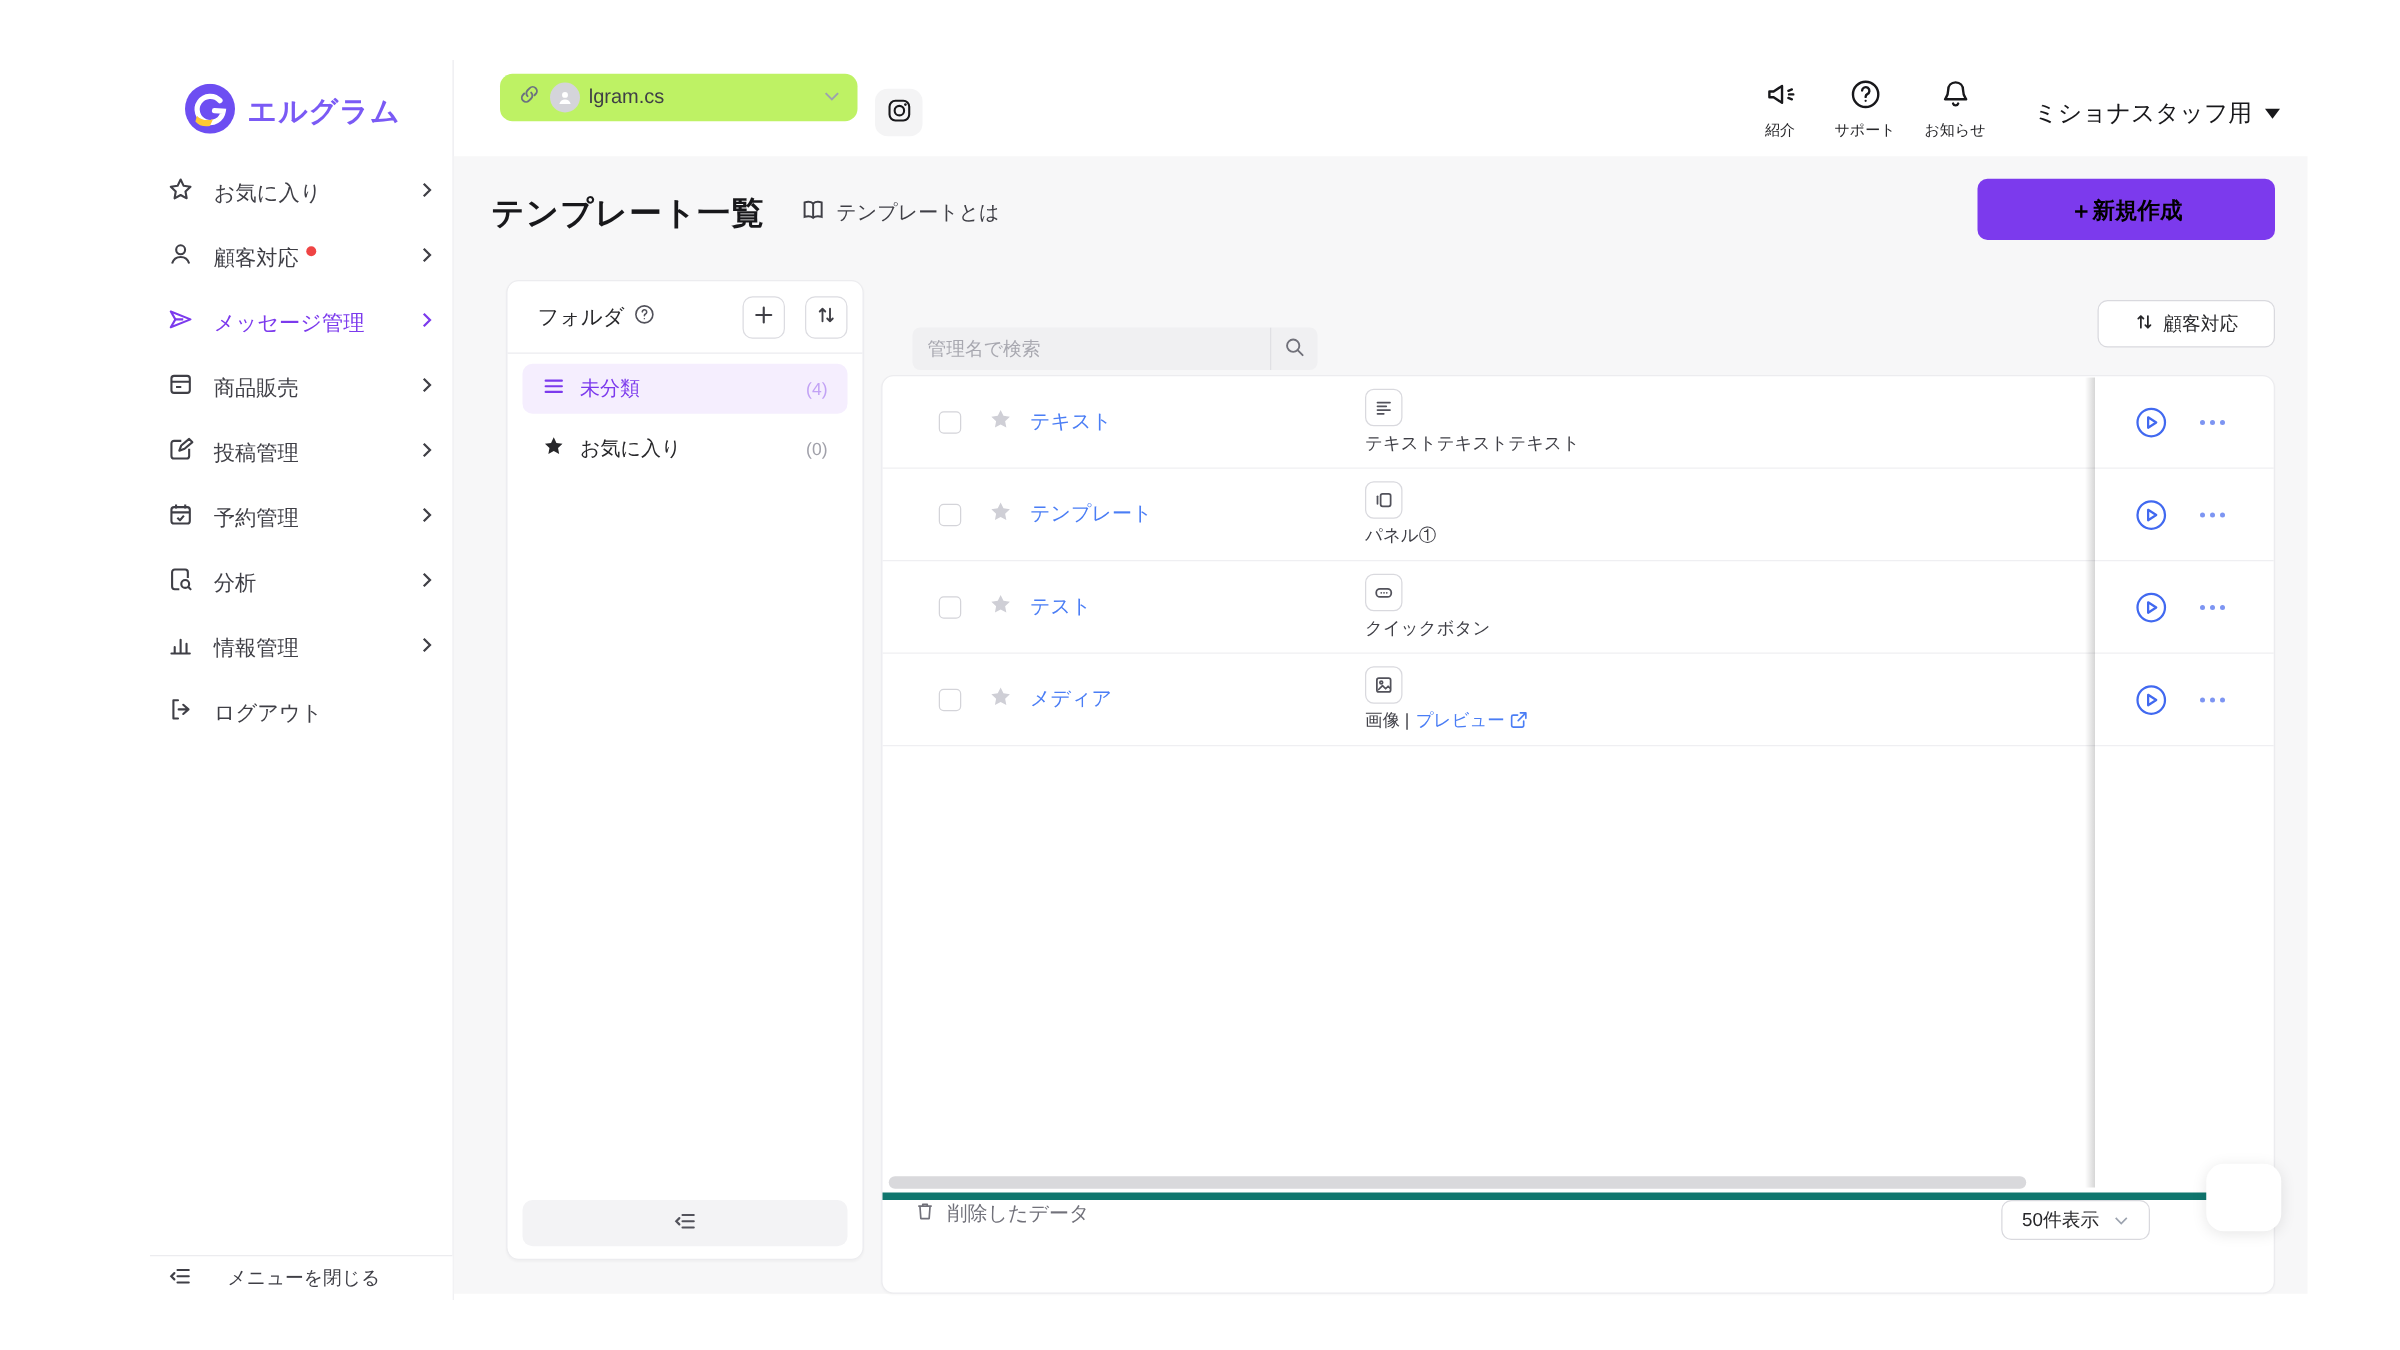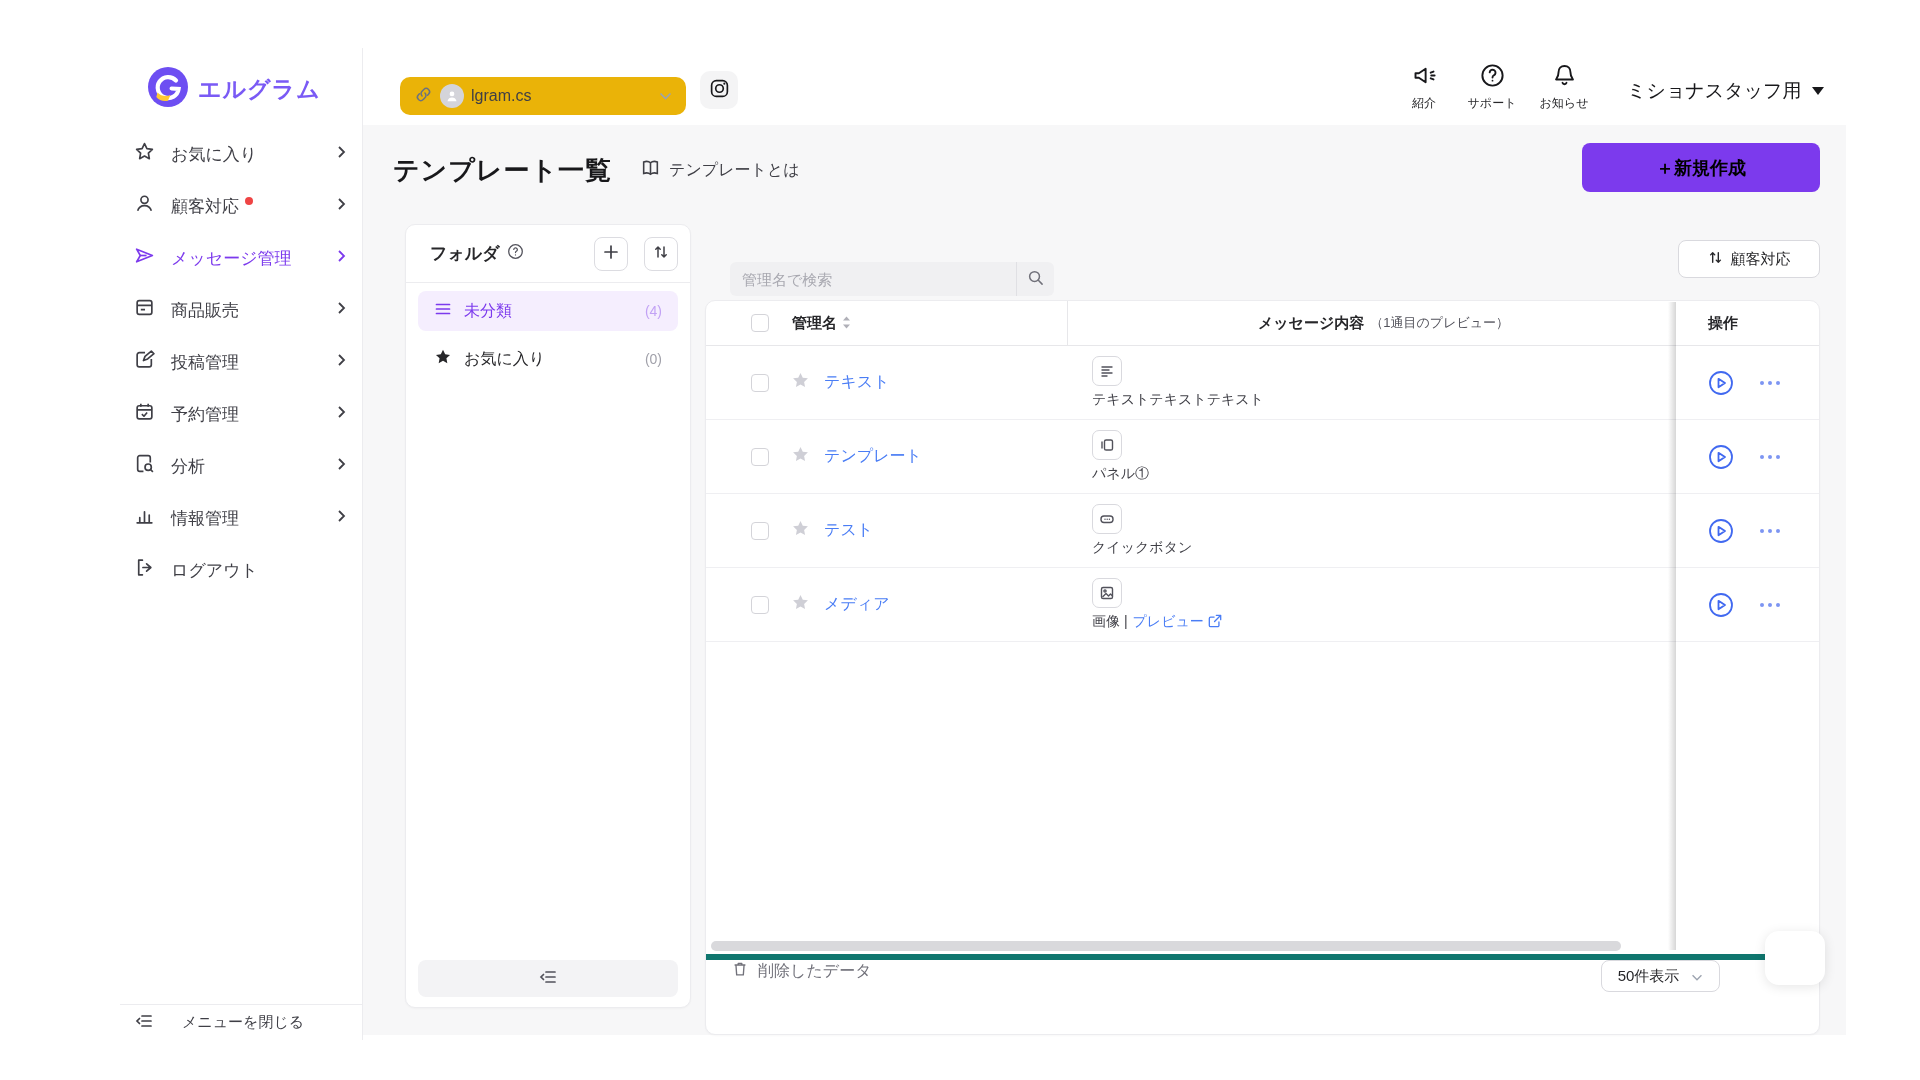--- a/index.html
+++ b/index.html
@@ -15,41 +15,41 @@
   .nav-item { height:52px; display:flex; align-items:center; padding:0 16px 0 14px; gap:16px; font-size:17px; color:#3f3f46; cursor:pointer; }
   .nav-item .nav-label { flex:1 1 auto; display:flex; align-items:center; gap:6px; }
   .nav-item.active { color:#7c3aed; }
   .nav-item.active svg { color:#7c3aed; }
   .nav-item svg { color:#3f3f46; }
   .alert-dot { width:8px; height:8px; border-radius:50%; background:#ef4444; margin-top:-10px; }
   .chev { color:#bdbdc6; }
   #menu-close-bar { margin-top:auto; border-top:1px solid #ececef; height:36px; display:flex; align-items:center; gap:28px; padding-left:14px; font-size:15px; color:#3f3f46; cursor:pointer; background:#fff; }
 
   
-  .account-pill { position:absolute; left:400px; top:77px; width:286px; height:38px; background:#eab308; border-radius:10px; display:flex; align-items:center; padding:0 14px; gap:7px; cursor:pointer; }
+  .account-pill { position:absolute; left:400px; top:59px; width:286px; height:38px; background:#bef264; border-radius:10px; display:flex; align-items:center; padding:0 14px; gap:7px; cursor:pointer; }
   .account-pill .acc-name { font-size:16px; color:#3f3f46; flex:1; }
   .avatar { width:24px; height:24px; border-radius:50%; background:#d4d4da; display:flex; align-items:center; justify-content:center; }
   .ig-btn { position:absolute; left:700px; top:71px; width:38px; height:38px; background:#f4f4f5; border-radius:10px; border:none; display:flex; align-items:center; justify-content:center; cursor:pointer; color:#18181b; }
   .quick-item { position:absolute; top:62px; width:64px; text-align:center; cursor:pointer; color:#18181b; }
   .quick-item .q-label { display:block; font-size:12px; color:#27272a; margin-top:2px; }
   #quick-intro { left:1392px; } #quick-support { left:1460px; } #quick-news { left:1532px; }
   .plan-menu { position:absolute; left:1627px; top:78px; display:flex; align-items:center; gap:10px; font-size:19px; color:#18181b; cursor:pointer; }
   .tri-down { width:0; height:0; border-left:6px solid transparent; border-right:6px solid transparent; border-top:8px solid #18181b; }
 
   
   #content { position:absolute; left:363px; top:125px; width:1483px; height:910px; background:#f7f7f8; }
   .page-head { position:absolute; left:30px; top:28px; display:flex; align-items:center; gap:28px; }
   .page-title { font-size:26px; font-weight:bold; color:#18181b; letter-spacing:1px; }
   .help-link { display:flex; align-items:center; gap:8px; font-size:16px; color:#3f3f46; cursor:pointer; }
   .create-btn { position:absolute; top:18px; right:26px; width:238px; height:49px; background:#7c3aed; color:#000000; border:none; border-radius:8px; font-size:18px; font-weight:bold; cursor:pointer; font-family:"Liberation Sans", sans-serif; }
 
   
   .folder-card { position:absolute; left:42px; top:99px; width:286px; height:784px; background:#fff; border:1px solid #ececef; border-radius:10px; box-shadow:0 1px 2px rgba(0,0,0,0.03); }
   .folder-head { height:58px; display:flex; align-items:center; padding:0 12px 0 24px; gap:8px; border-bottom:1px solid #ececef; }
-  .folder-title { font-size:17px; font-weight:bold; color:#27272a; display:flex; align-items:center; gap:7px; }
+  .folder-title { font-size:17px; font-weight:normal; color:#27272a; display:flex; align-items:center; gap:7px; }
   .folder-head .sq-btn { margin-left:auto; }
   .sq-btn { width:34px; height:34px; background:#fff; border:1px solid #dcdce1; border-radius:8px; display:flex; align-items:center; justify-content:center; cursor:pointer; color:#3f3f46; }
   .sq-btn + .sq-btn { margin-left:8px; }
   .folder-item { margin:8px 12px 0 12px; height:40px; border-radius:8px; display:flex; align-items:center; padding:0 16px; gap:12px; font-size:16px; color:#27272a; cursor:pointer; }
   .folder-item .f-count { margin-left:auto; font-size:14px; color:#a1a1aa; }
   .folder-item.active { background:#f5eefe; color:#7c3aed; }
   .folder-item.active .f-count { color:#c2a2f5; }
   .folder-collapse { position:absolute; left:12px; right:12px; bottom:10px; height:37px; background:#f3f3f5; border:none; border-radius:8px; display:flex; align-items:center; justify-content:center; color:#52525b; cursor:pointer; }
 
   
@@ -338,39 +338,20 @@
   </div>
   <button class="sort-btn">
     <span class="icon"><svg width="15" height="15" viewBox="0 0 16 16" fill="none" stroke="currentColor" stroke-width="1.5" stroke-linecap="round" stroke-linejoin="round">
           <path d="M5 13V3M5 3L2.8 5.2M5 3l2.2 2.2"></path>
           <path d="M11 3v10m0 0l-2.2-2.2M11 13l2.2-2.2"></path>
         </svg></span>
     <span>顧客対応</span>
   </button>
 
   <div class="table-card">
-    <div class="t-row t-head">
-      <div class="c1">
-        <span class="checkbox"></span>
-        <span class="hl">
-          <span>管理名</span>
-          <span class="icon" style="color:#b0b0b8"><svg width="9" height="13" viewBox="0 0 9 13" fill="currentColor">
-                <path d="M4.5 0.5L8 4.5H1z"></path>
-                <path d="M4.5 12.5L1 8.5h7z"></path>
-              </svg></span>
-        </span>
-      </div>
-      <div class="c2">
-        <span>メッセージ内容</span>
-        <span class="msg-note">（1通目のプレビュー）</span>
-      </div>
-      <div class="c3">
-          <span>操作</span>
-        </div>
-    </div>
 
     <div class="t-row t-body-row">
       <div class="c1">
         <span class="checkbox"></span>
         <span class="row-star icon"><svg width="19" height="19" viewBox="0 0 20 20" fill="currentColor">
               <path d="M10 2l2.4 5 5.4.7-4 3.8 1 5.4L10 14.3l-4.8 2.6 1-5.4-4-3.8L7.6 7z"></path>
             </svg></span>
         <span class="row-name">テキスト</span>
       </div>
       <div class="c2">

